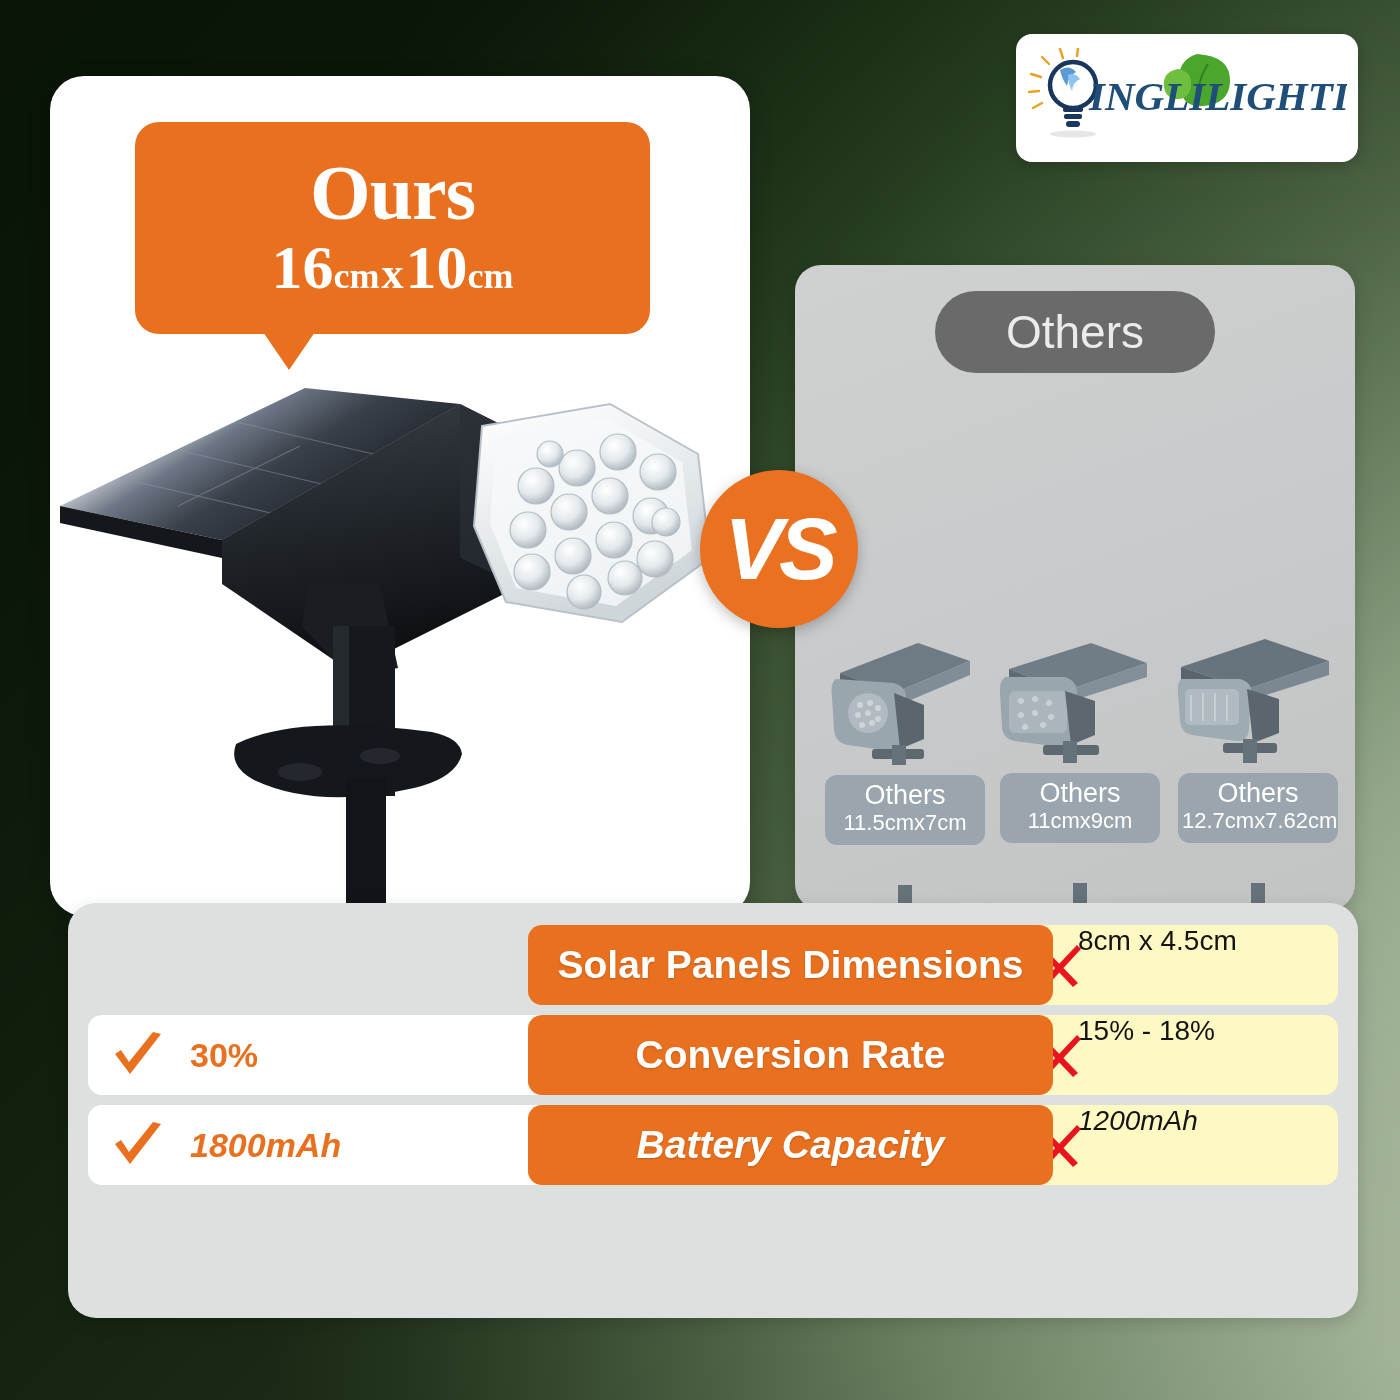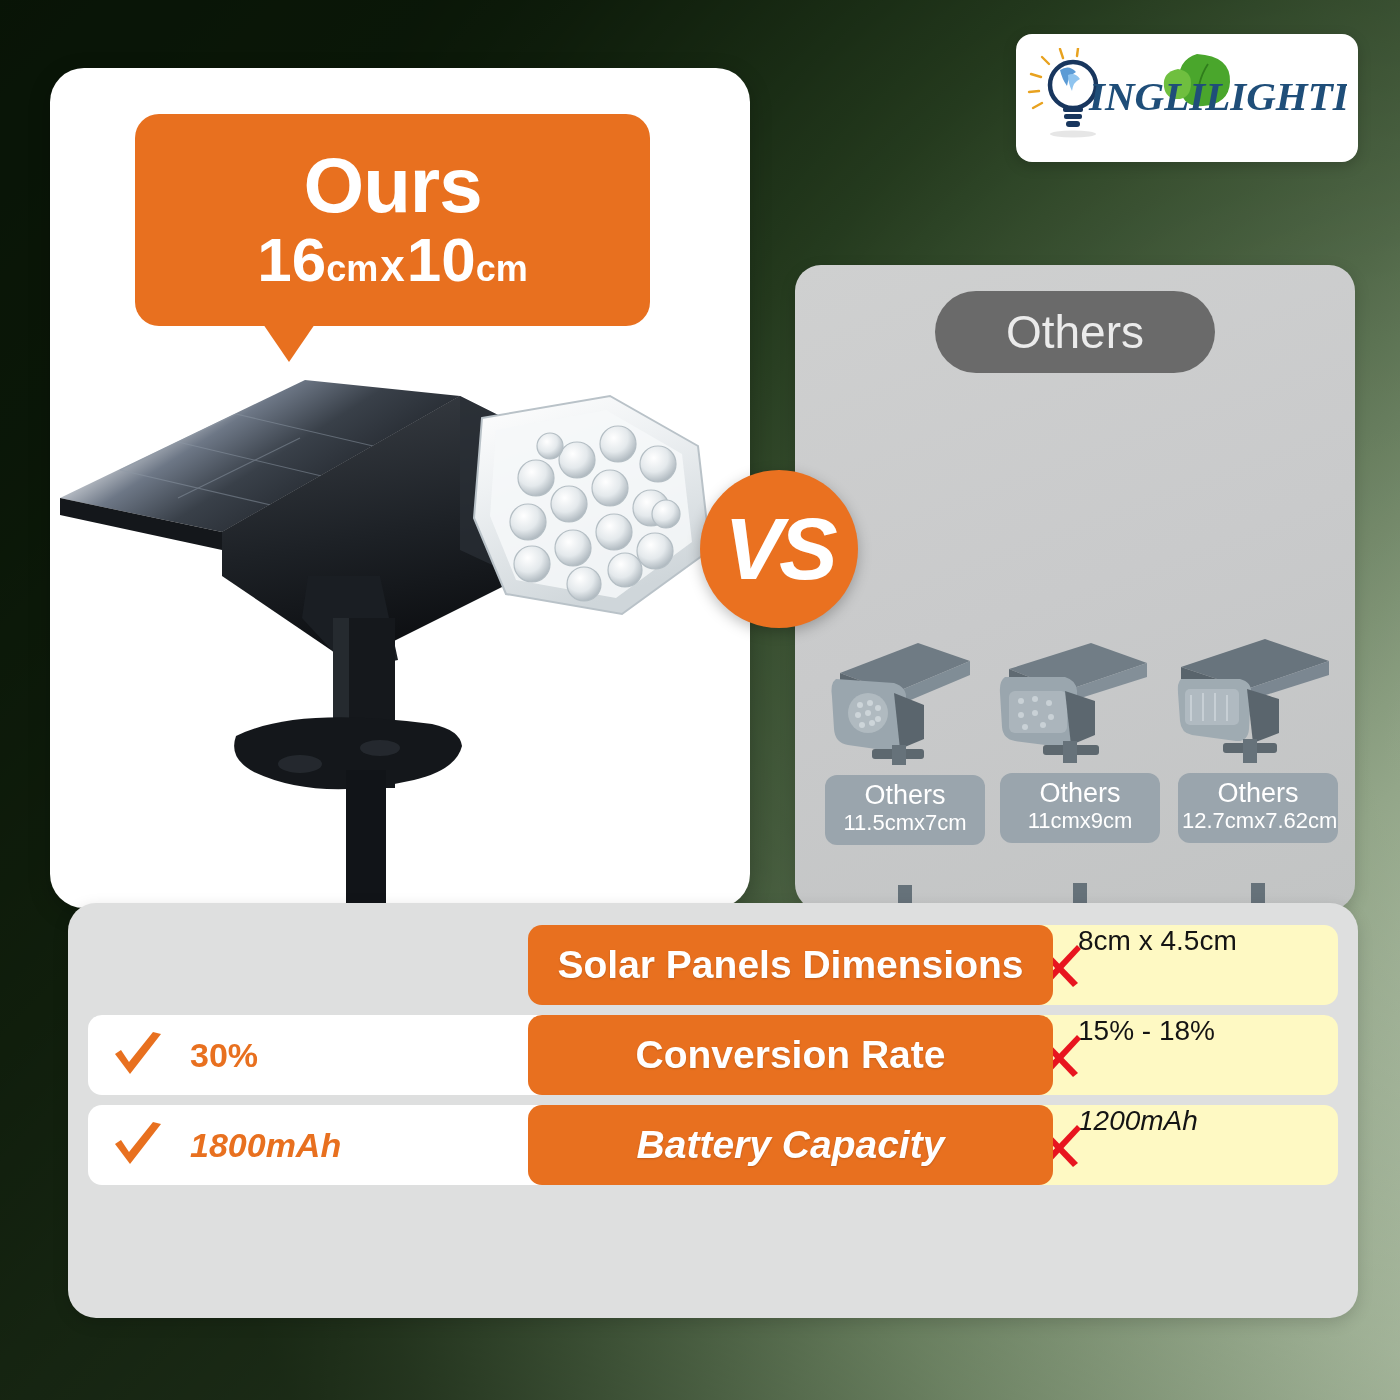--- a/index.html
+++ b/index.html
@@ -11,24 +11,25 @@
   #stage {
     position:relative; width:1400px; height:1400px;
     background:
       radial-gradient(ellipse 1500px 1400px at 118% 58%, #e6ece3 0%, #dfe6da 18%, #c3cfbc 42%, #9aab92 62%, #6f8268 78%, #4a5d43 92%, #3c5035 100%),
       linear-gradient(135deg, #24401f 0%, #2d4a26 18%, #44603b 38%, #6c8264 58%, #a8b8a0 78%, #d8e0d3 100%);
     background-blend-mode: multiply, normal;
   }
 
   
   #ours-card {
-    position:absolute; left:50px; top:68px; width:700px; height:840px;
+    position:absolute; left:50px; top:76px; width:700px; height:840px;
     background:#ffffff; border-radius:34px;
     box-shadow:0 6px 22px rgba(0,0,0,.22);
     overflow:hidden;
+    font-family:Liberation Serif, serif;
   }
 
   
   #ours-bubble {
     position:absolute; left:85px; top:46px; width:515px; height:212px;
     background:#e8701f; border-radius:24px;
     display:flex; flex-direction:column;
     align-items:center; justify-content:center;
     color:#fff; z-index:6;
   }

